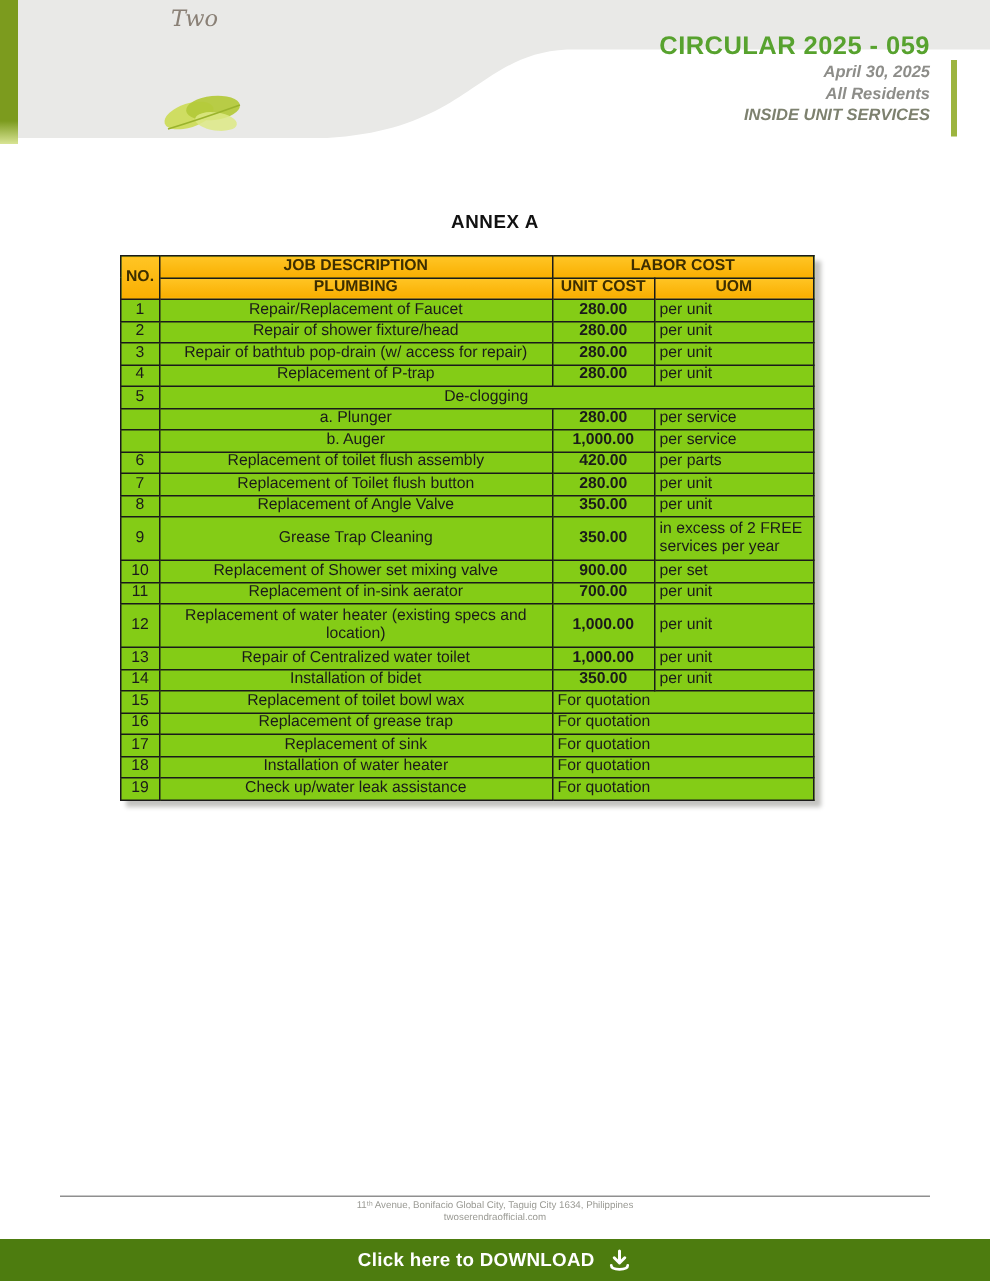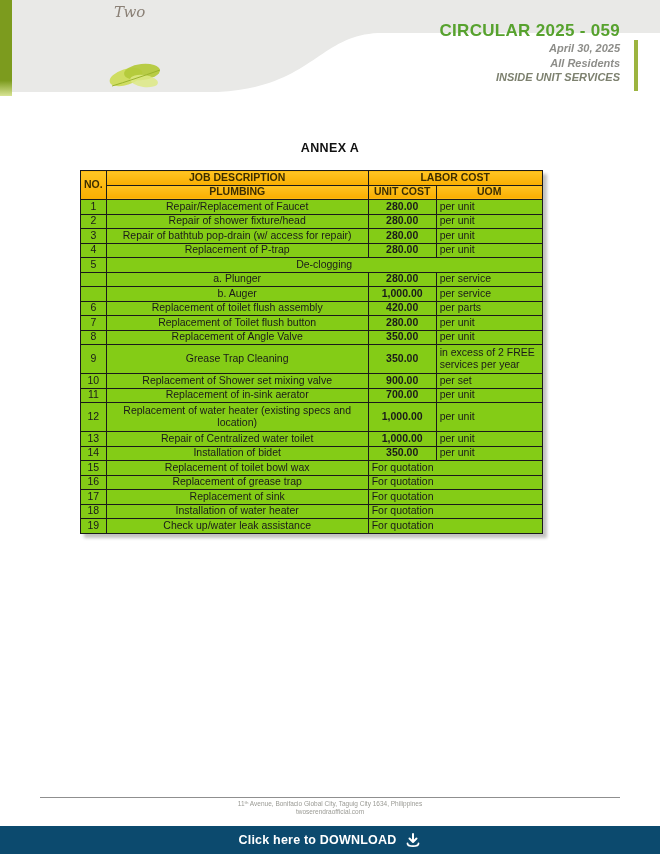--- a/index.html
+++ b/index.html
@@ -63,21 +63,21 @@
   .cell-uom, .cell-quote { text-align:left; }
   tr.tall td { height:28px; }
 
   
   .footer-rule { position:absolute; left:40px; top:797px; width:580px; height:1px; background:#8f8f8f; }
   .footer-address {
     position:absolute; top:800px; left:0; width:100%; text-align:center;
     font-size:6.5px; line-height:7.5px; color:#9a9a94;
   }
   .download-bar {
-    position:absolute; left:0; top:826px; width:660px; height:28px; background:#0c4a6e;
+    position:absolute; left:0; top:826px; width:660px; height:28px; background:#4d7c0f;
     display:flex; align-items:center; justify-content:center; gap:9px; cursor:pointer;
   }
   .download-label { color:#ffffff; font-weight:bold; font-size:12.5px; letter-spacing:0.2px; }
 </style>
 </head>
 <body>
 
 <div class="page">
 
   <svg class="header-swoosh" width="660" height="96" viewBox="0 0 660 96">

